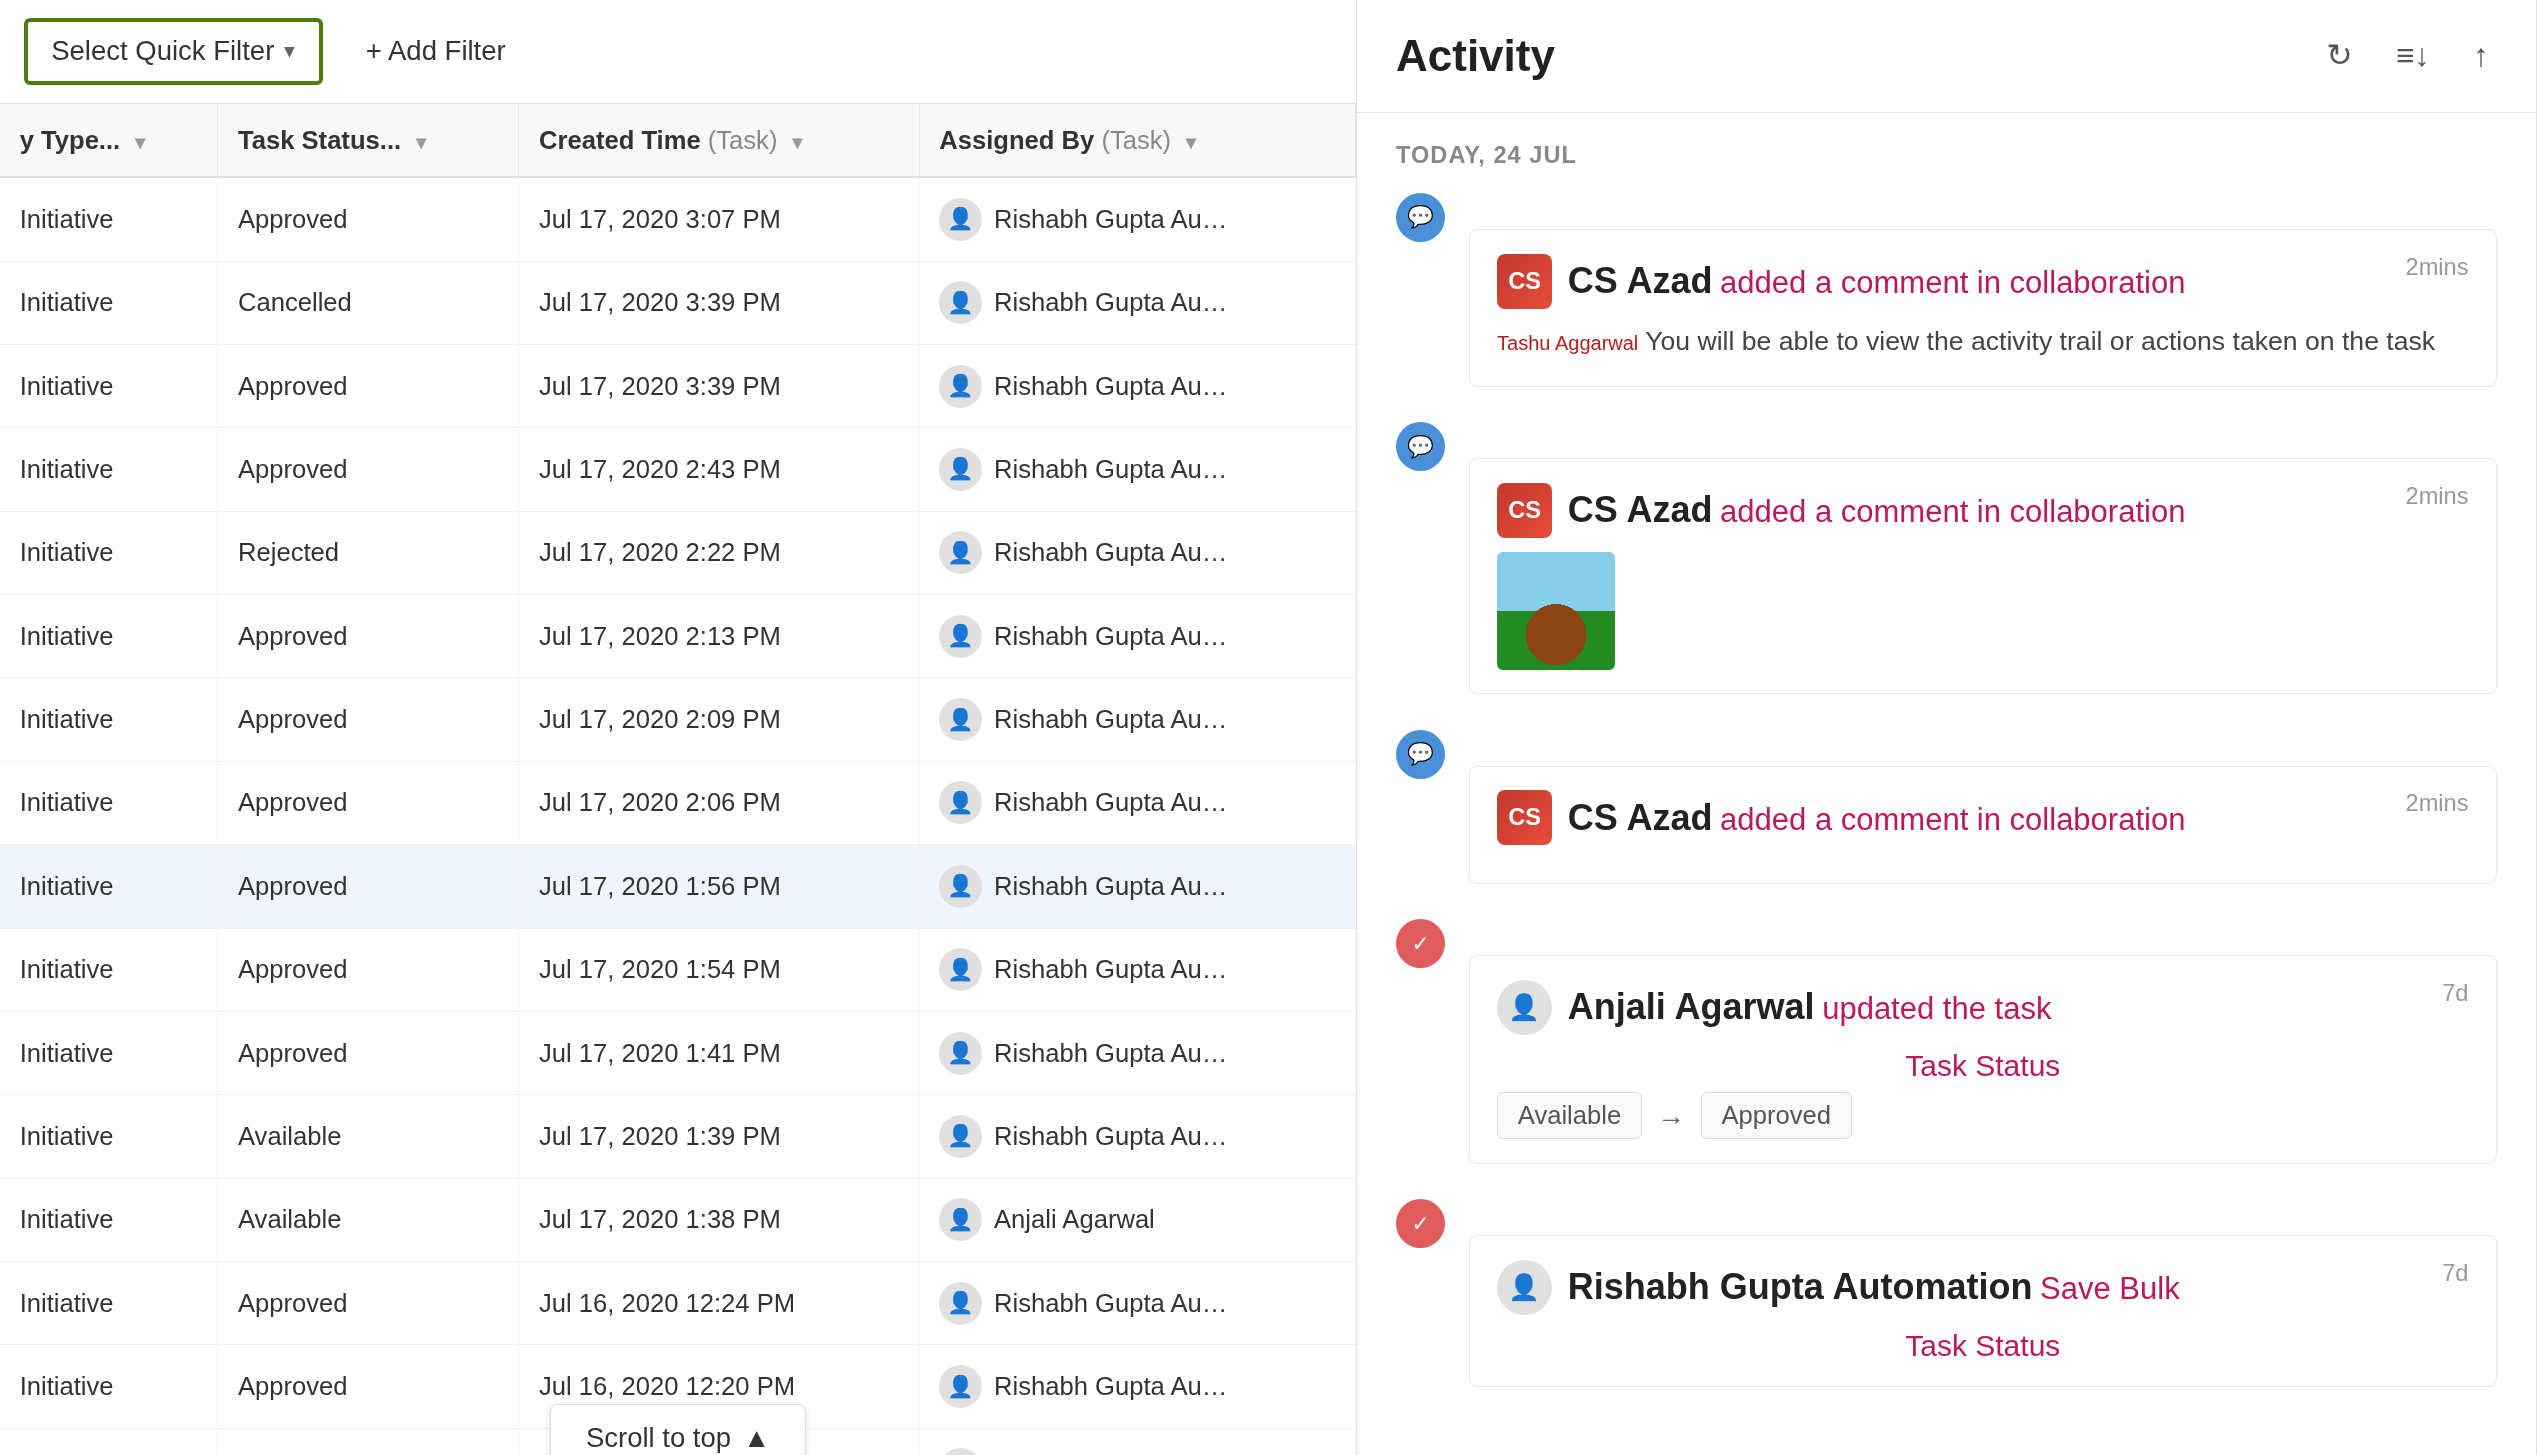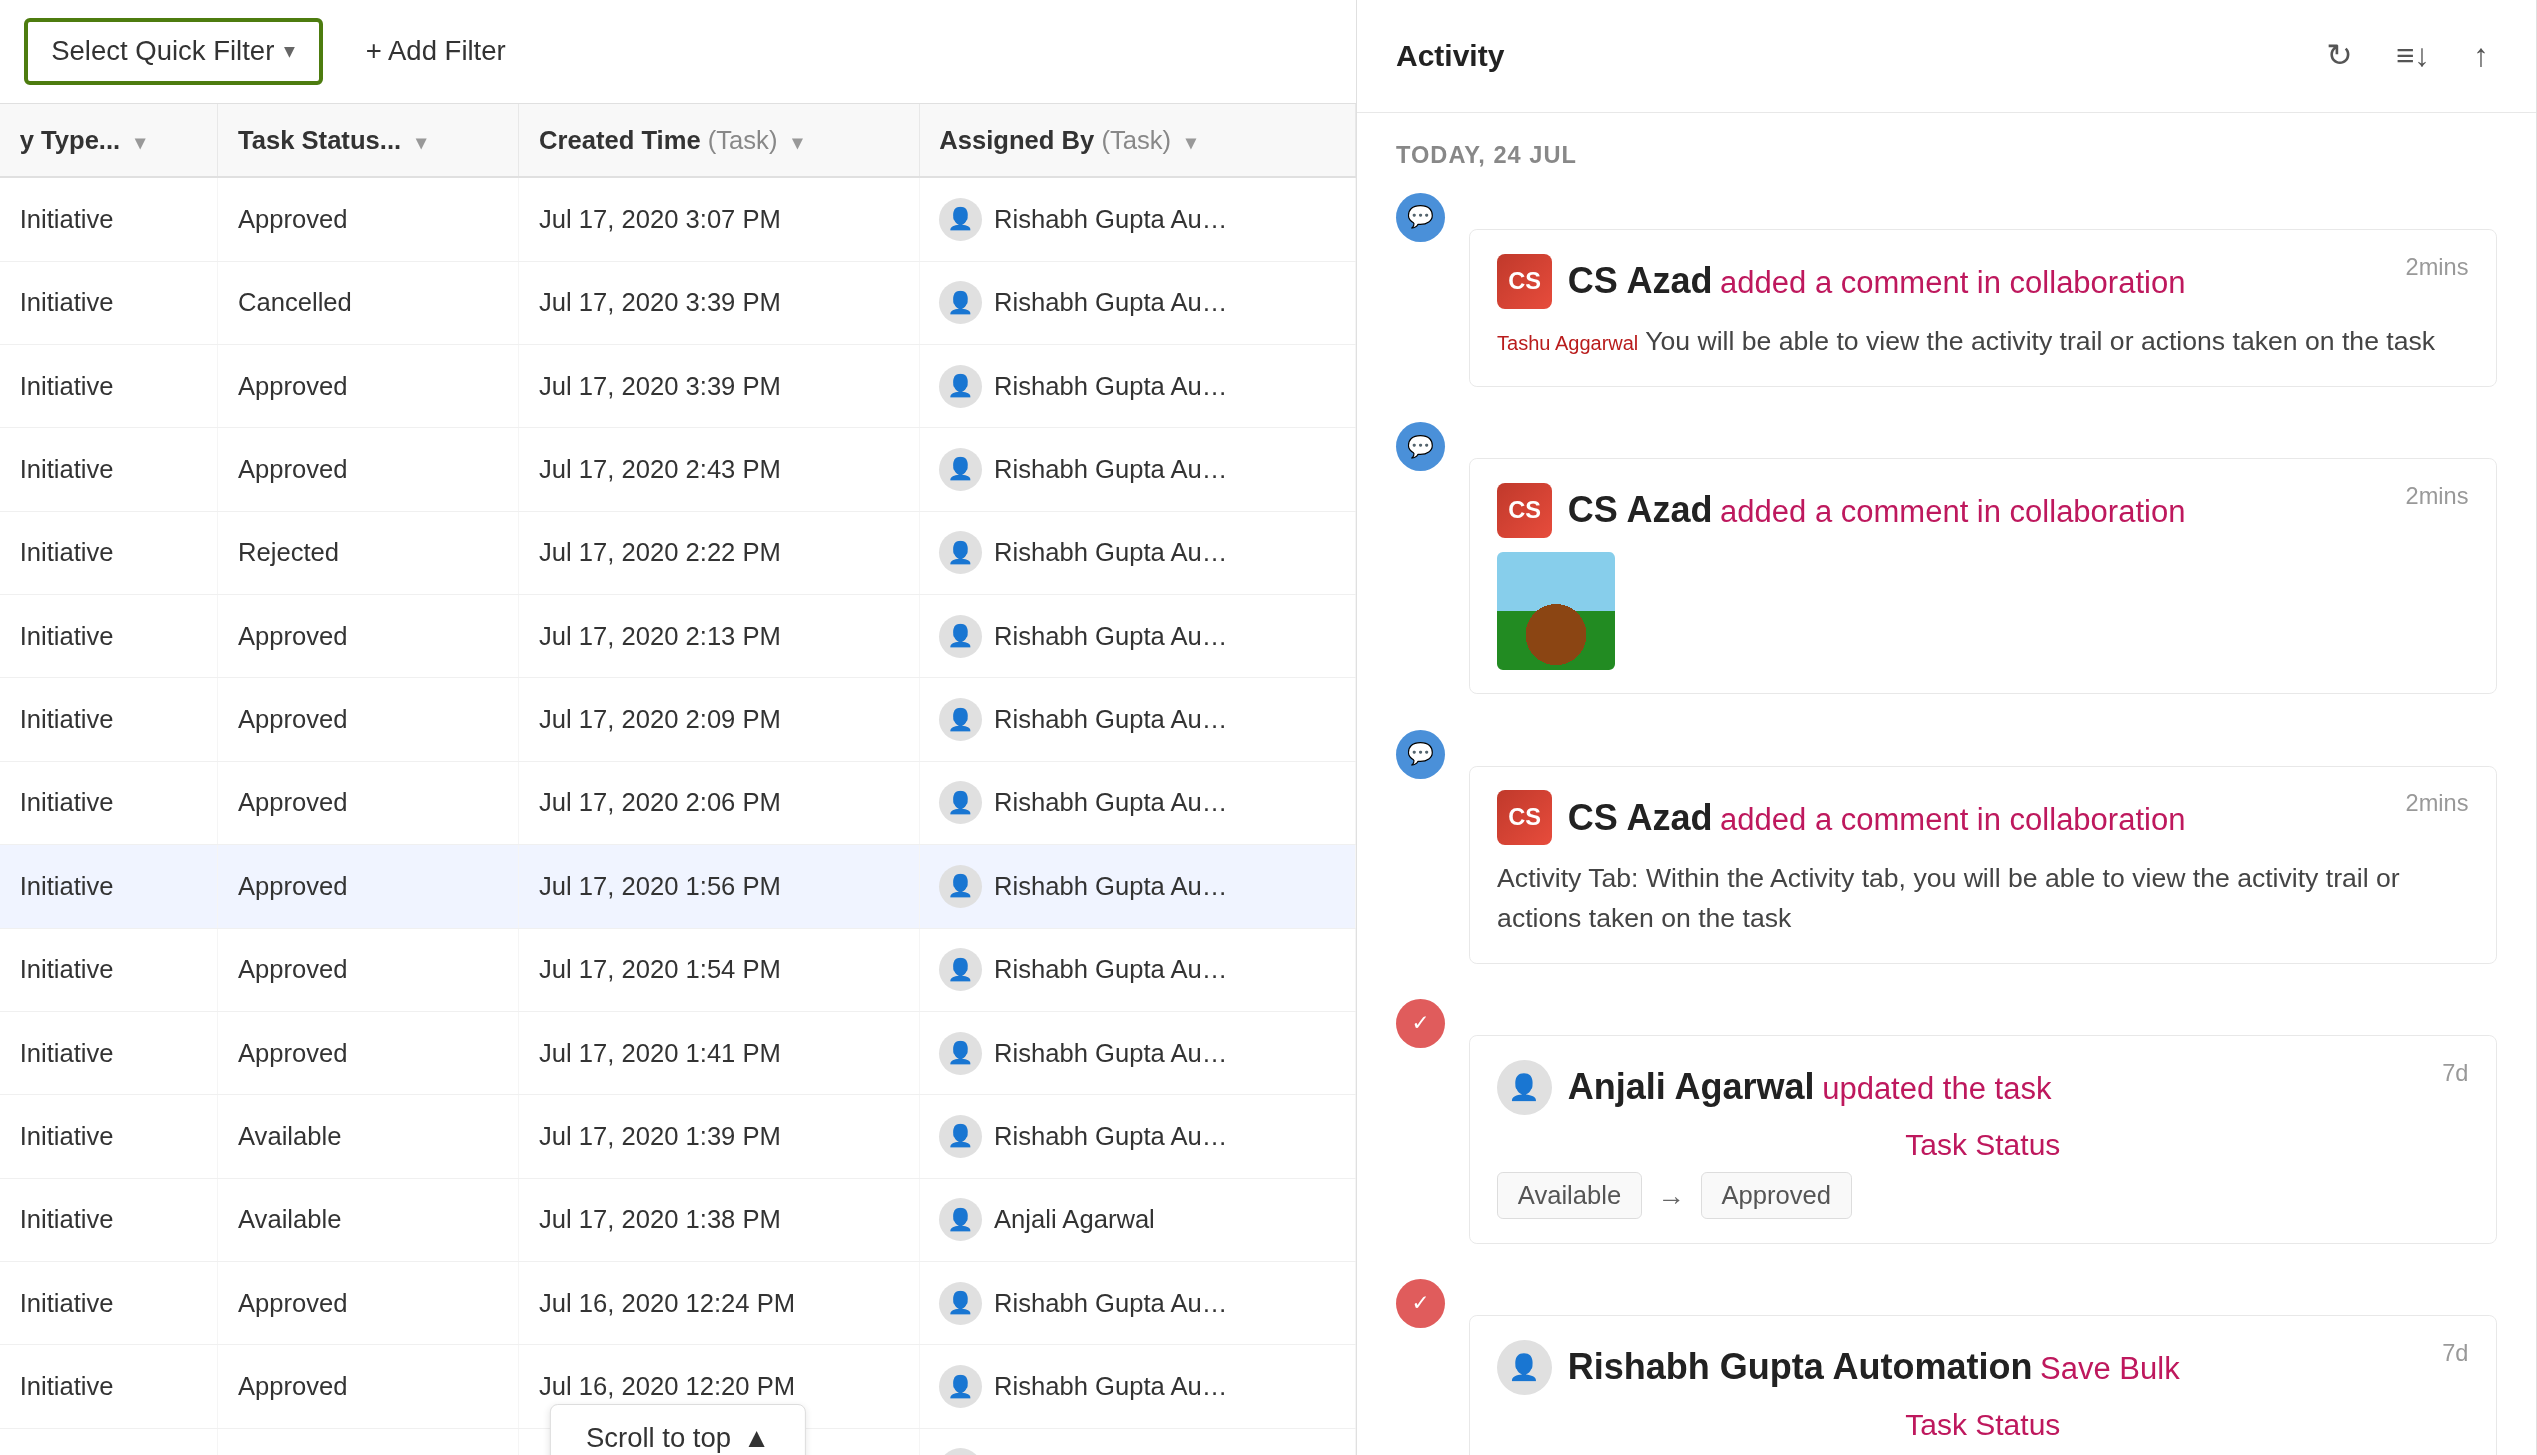--- a/index.html
+++ b/index.html
@@ -154,21 +154,21 @@
 
     .activity-header {
       display: flex;
       align-items: center;
       justify-content: space-between;
       padding: 29.5px 39px;
       border-bottom: 1px solid #e8e8e8;
     }
 
     .activity-title {
-      font-size: 30px;
+      font-size: 44px;
       font-weight: 600;
       color: #222;
     }
 
     .activity-actions {
       display: flex;
       gap: 27.5px;
       align-items: center;
     }
 
@@ -641,21 +641,20 @@
         <div class="activity-card-header">
           <div class="activity-card-meta">
             <div class="activity-avatar" style="width:55px;height:55px;border-radius:7.9px;background:linear-gradient(135deg,#c0392b,#e74c3c);display:flex;align-items:center;justify-content:center;color:#fff;font-weight:700;font-size:23.6px;flex-shrink:0;">CS</div>
             <div class="activity-text-block">
               <span class="activity-author">CS Azad</span>
               <span class="activity-desc"> added a comment in collaboration</span>
             </div>
           </div>
           <span class="activity-time">2mins</span>
         </div>
-        <div class="activity-body-text">Activity Tab: Within the Activity tab, you will be able to view the activity trail or actions taken on the task</div>
       </div>
     </div>
 
 
     <div class="activity-item">
       <div class="activity-icon-col">
         <div class="activity-icon-circle activity-icon-red">✓</div>
       </div>
       <div class="activity-card">
         <div class="activity-card-header">

